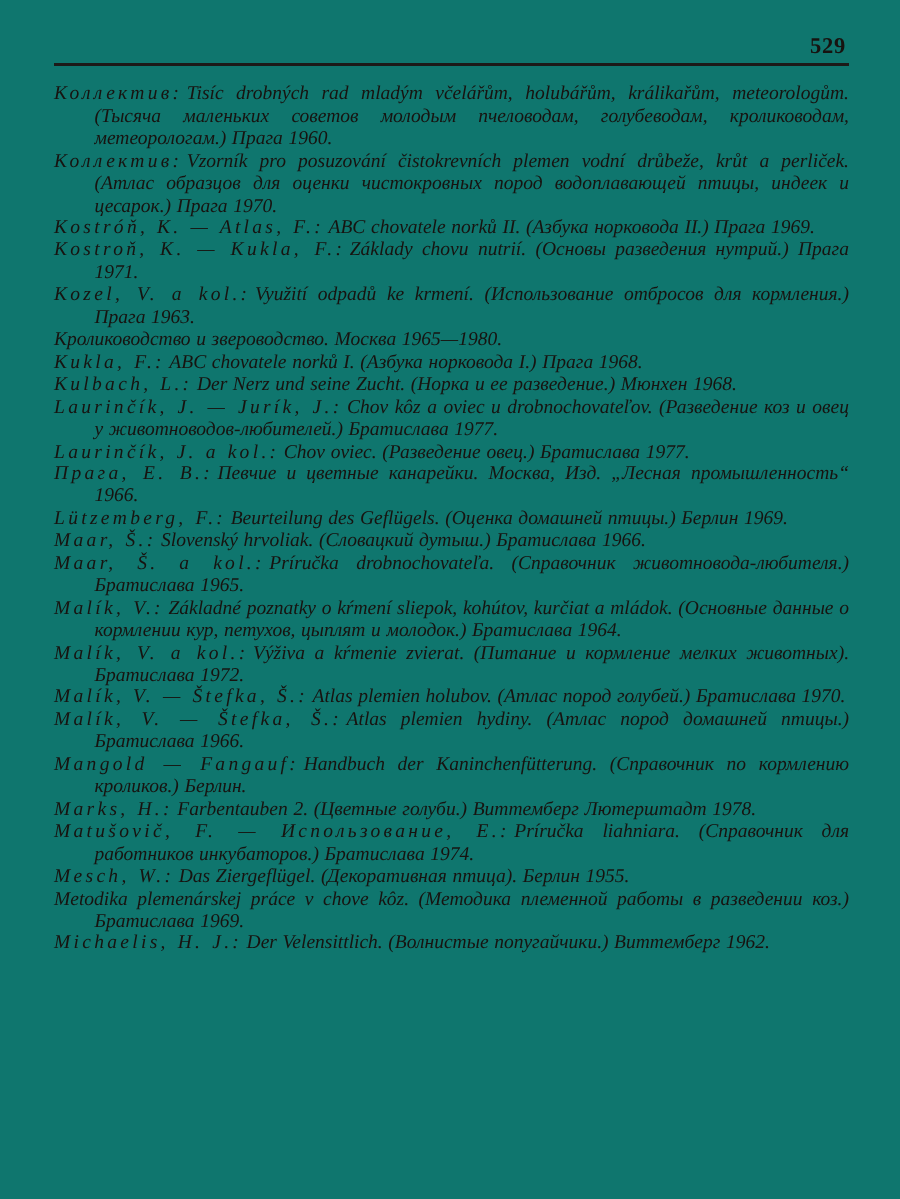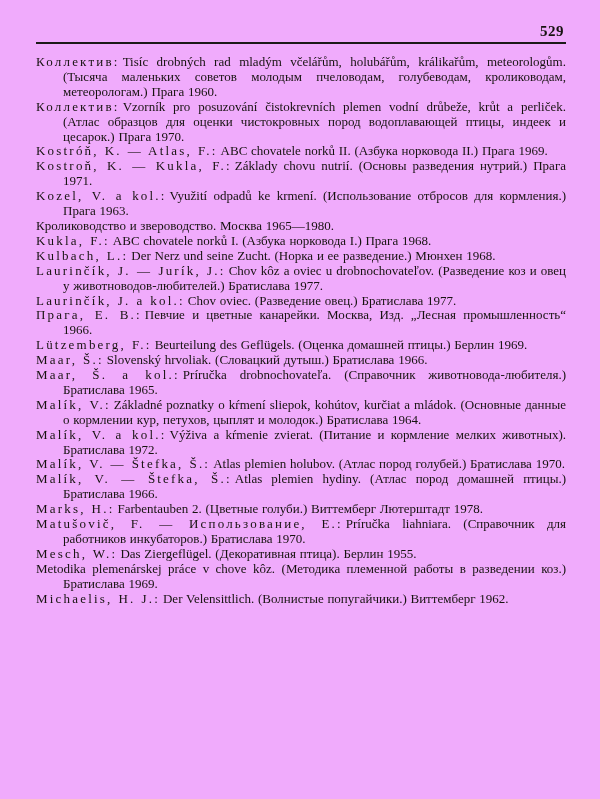--- a/index.html
+++ b/index.html
@@ -5,21 +5,21 @@
   html, body {
     margin: 0;
     padding: 0;
     background: #e9e9e7;
   }
   .page {
     position: relative;
     width: 600px;
     height: 799px;
     margin: 0 auto;
-    background: #f0abfc;
+    background: #0f766e;
     box-sizing: border-box;
     padding: 22px 34px 0 36px;
     overflow: hidden;
     font-family: "Liberation Serif", "DejaVu Serif", serif;
     color: #171310;
   }
   .page-number {
     text-align: right;
     font-weight: bold;
     font-size: 15px;
@@ -36,20 +36,21 @@
     margin-top: 11px;
   }
   .entry {
     margin: 0;
     font-size: 13px;
     line-height: 14.9px;
     text-align: justify;
     text-indent: -27px;
     padding-left: 27px;
     word-spacing: 0.5px;
+    font-style: italic;
   }
   .entry-author {
     letter-spacing: 2.2px;
   }
   .entry-author:not(:empty) {
     margin-right: 3px;
   }
 </style>
 </head>
 <body>
@@ -72,19 +73,20 @@
     <p class="entry"><span class="entry-author">Laurinčík, J. — Jurík, J.:</span><span class="entry-text">Chov kôz a oviec u drobnochovateľov. (Разведение коз и овец у животноводов-любителей.) Братислава 1977.</span></p>
     <p class="entry"><span class="entry-author">Laurinčík, J. a kol.:</span><span class="entry-text">Chov oviec. (Разведение овец.) Братислава 1977.</span></p>
     <p class="entry"><span class="entry-author">Прага, Е. В.:</span><span class="entry-text">Певчие и цветные канарейки. Москва, Изд. „Лесная промышленность“ 1966.</span></p>
     <p class="entry"><span class="entry-author">Lützemberg, F.:</span><span class="entry-text">Beurteilung des Geflügels. (Оценка домашней птицы.) Берлин 1969.</span></p>
     <p class="entry"><span class="entry-author">Maar, Š.:</span><span class="entry-text">Slovenský hrvoliak. (Словацкий дутыш.) Братислава 1966.</span></p>
     <p class="entry"><span class="entry-author">Maar, Š. a kol.:</span><span class="entry-text">Príručka drobnochovateľa. (Справочник животновода-любителя.) Братислава 1965.</span></p>
     <p class="entry"><span class="entry-author">Malík, V.:</span><span class="entry-text">Základné poznatky o kŕmení sliepok, kohútov, kurčiat a mládok. (Основные данные о кормлении кур, петухов, цыплят и молодок.) Братислава 1964.</span></p>
     <p class="entry"><span class="entry-author">Malík, V. a kol.:</span><span class="entry-text">Výživa a kŕmenie zvierat. (Питание и кормление мелких животных). Братислава 1972.</span></p>
     <p class="entry"><span class="entry-author">Malík, V. — Štefka, Š.:</span><span class="entry-text">Atlas plemien holubov. (Атлас пород голубей.) Братислава 1970.</span></p>
     <p class="entry"><span class="entry-author">Malík, V. — Štefka, Š.:</span><span class="entry-text">Atlas plemien hydiny. (Атлас пород домашней птицы.) Братислава 1966.</span></p>
+    <p class="entry"><span class="entry-author">Mangold — Fangauf:</span><span class="entry-text">Handbuch der Kaninchenfütterung. (Справочник по кормлению кроликов.) Берлин.</span></p>
     <p class="entry"><span class="entry-author">Marks, H.:</span><span class="entry-text">Farbentauben 2. (Цветные голуби.) Виттемберг Лютерштадт 1978.</span></p>
-    <p class="entry"><span class="entry-author">Matušovič, F. — Использование, E.:</span><span class="entry-text">Príručka liahniara. (Справочник для работников инкубаторов.) Братислава 1970.</span></p>
+    <p class="entry"><span class="entry-author">Matušovič, F. — Использование, E.:</span><span class="entry-text">Príručka liahniara. (Справочник для работников инкубаторов.) Братислава 1974.</span></p>
     <p class="entry"><span class="entry-author">Mesch, W.:</span><span class="entry-text">Das Ziergeflügel. (Декоративная птица). Берлин 1955.</span></p>
     <p class="entry"><span class="entry-author"></span><span class="entry-text">Metodika plemenárskej práce v chove kôz. (Методика племенной работы в разведении коз.) Братислава 1969.</span></p>
     <p class="entry"><span class="entry-author">Michaelis, H. J.:</span><span class="entry-text">Der Velensittlich. (Волнистые попугайчики.) Виттемберг 1962.</span></p>
   </div>
 </div>
 
 </body></html>

